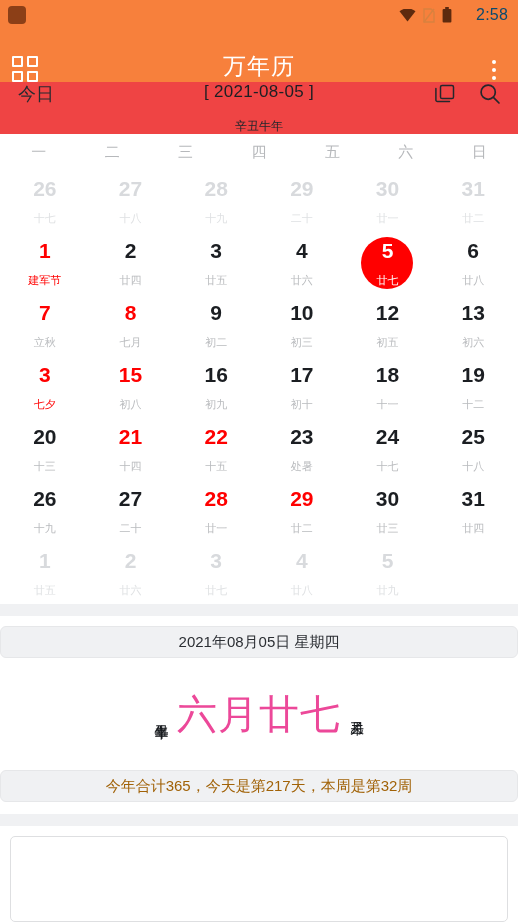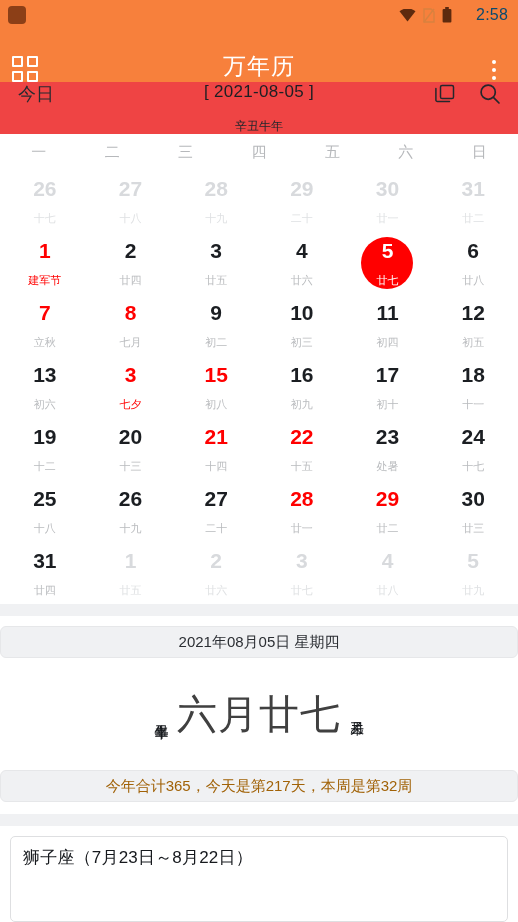--- a/index.html
+++ b/index.html
@@ -239,21 +239,21 @@
     text-orientation: upright;
     font-size: 14px;
     color: #15181c;
     line-height: 1.12;
     letter-spacing: 0px;
   }
   .vtext.left { align-self: center; }
   .vtext.right { align-self: center; margin-bottom: 6px; }
   .lunar-main {
     font-size: 40px;
-    color: #404040;
+    color: #ec4899;
     letter-spacing: 1px;
     white-space: nowrap;
   }
 
   
   .zodiac-wrap {
     background: #ffffff;
     padding: 10px 10px 0;
     flex: 1 1 auto;
     overflow: hidden;
@@ -438,26 +438,20 @@
           </div>
         </div>
         <div class="cell ">
           <div class="bubble">
             <div class="num">10</div>
             <div class="sub">初三</div>
           </div>
         </div>
         <div class="cell ">
           <div class="bubble">
-            <div class="num">11</div>
-            <div class="sub">初四</div>
-          </div>
-        </div>
-        <div class="cell ">
-          <div class="bubble">
             <div class="num">12</div>
             <div class="sub">初五</div>
           </div>
         </div>
         <div class="cell ">
           <div class="bubble">
             <div class="num">13</div>
             <div class="sub">初六</div>
           </div>
         </div>
@@ -613,17 +607,16 @@
       <div class="vtext right">乙未月</div>
     </div>
 
     <div class="pill muted">今年合计365，今天是第217天，本周是第32周</div>
   </div>
 
   <div class="band" style="margin-top:12px"></div>
 
   <div class="zodiac-wrap">
     <div class="zodiac-card">
-      <div class="zodiac-title">狮子座（7月23日～8月22日）</div>
     </div>
   </div>
 
 </div>
 
 </body></html>

